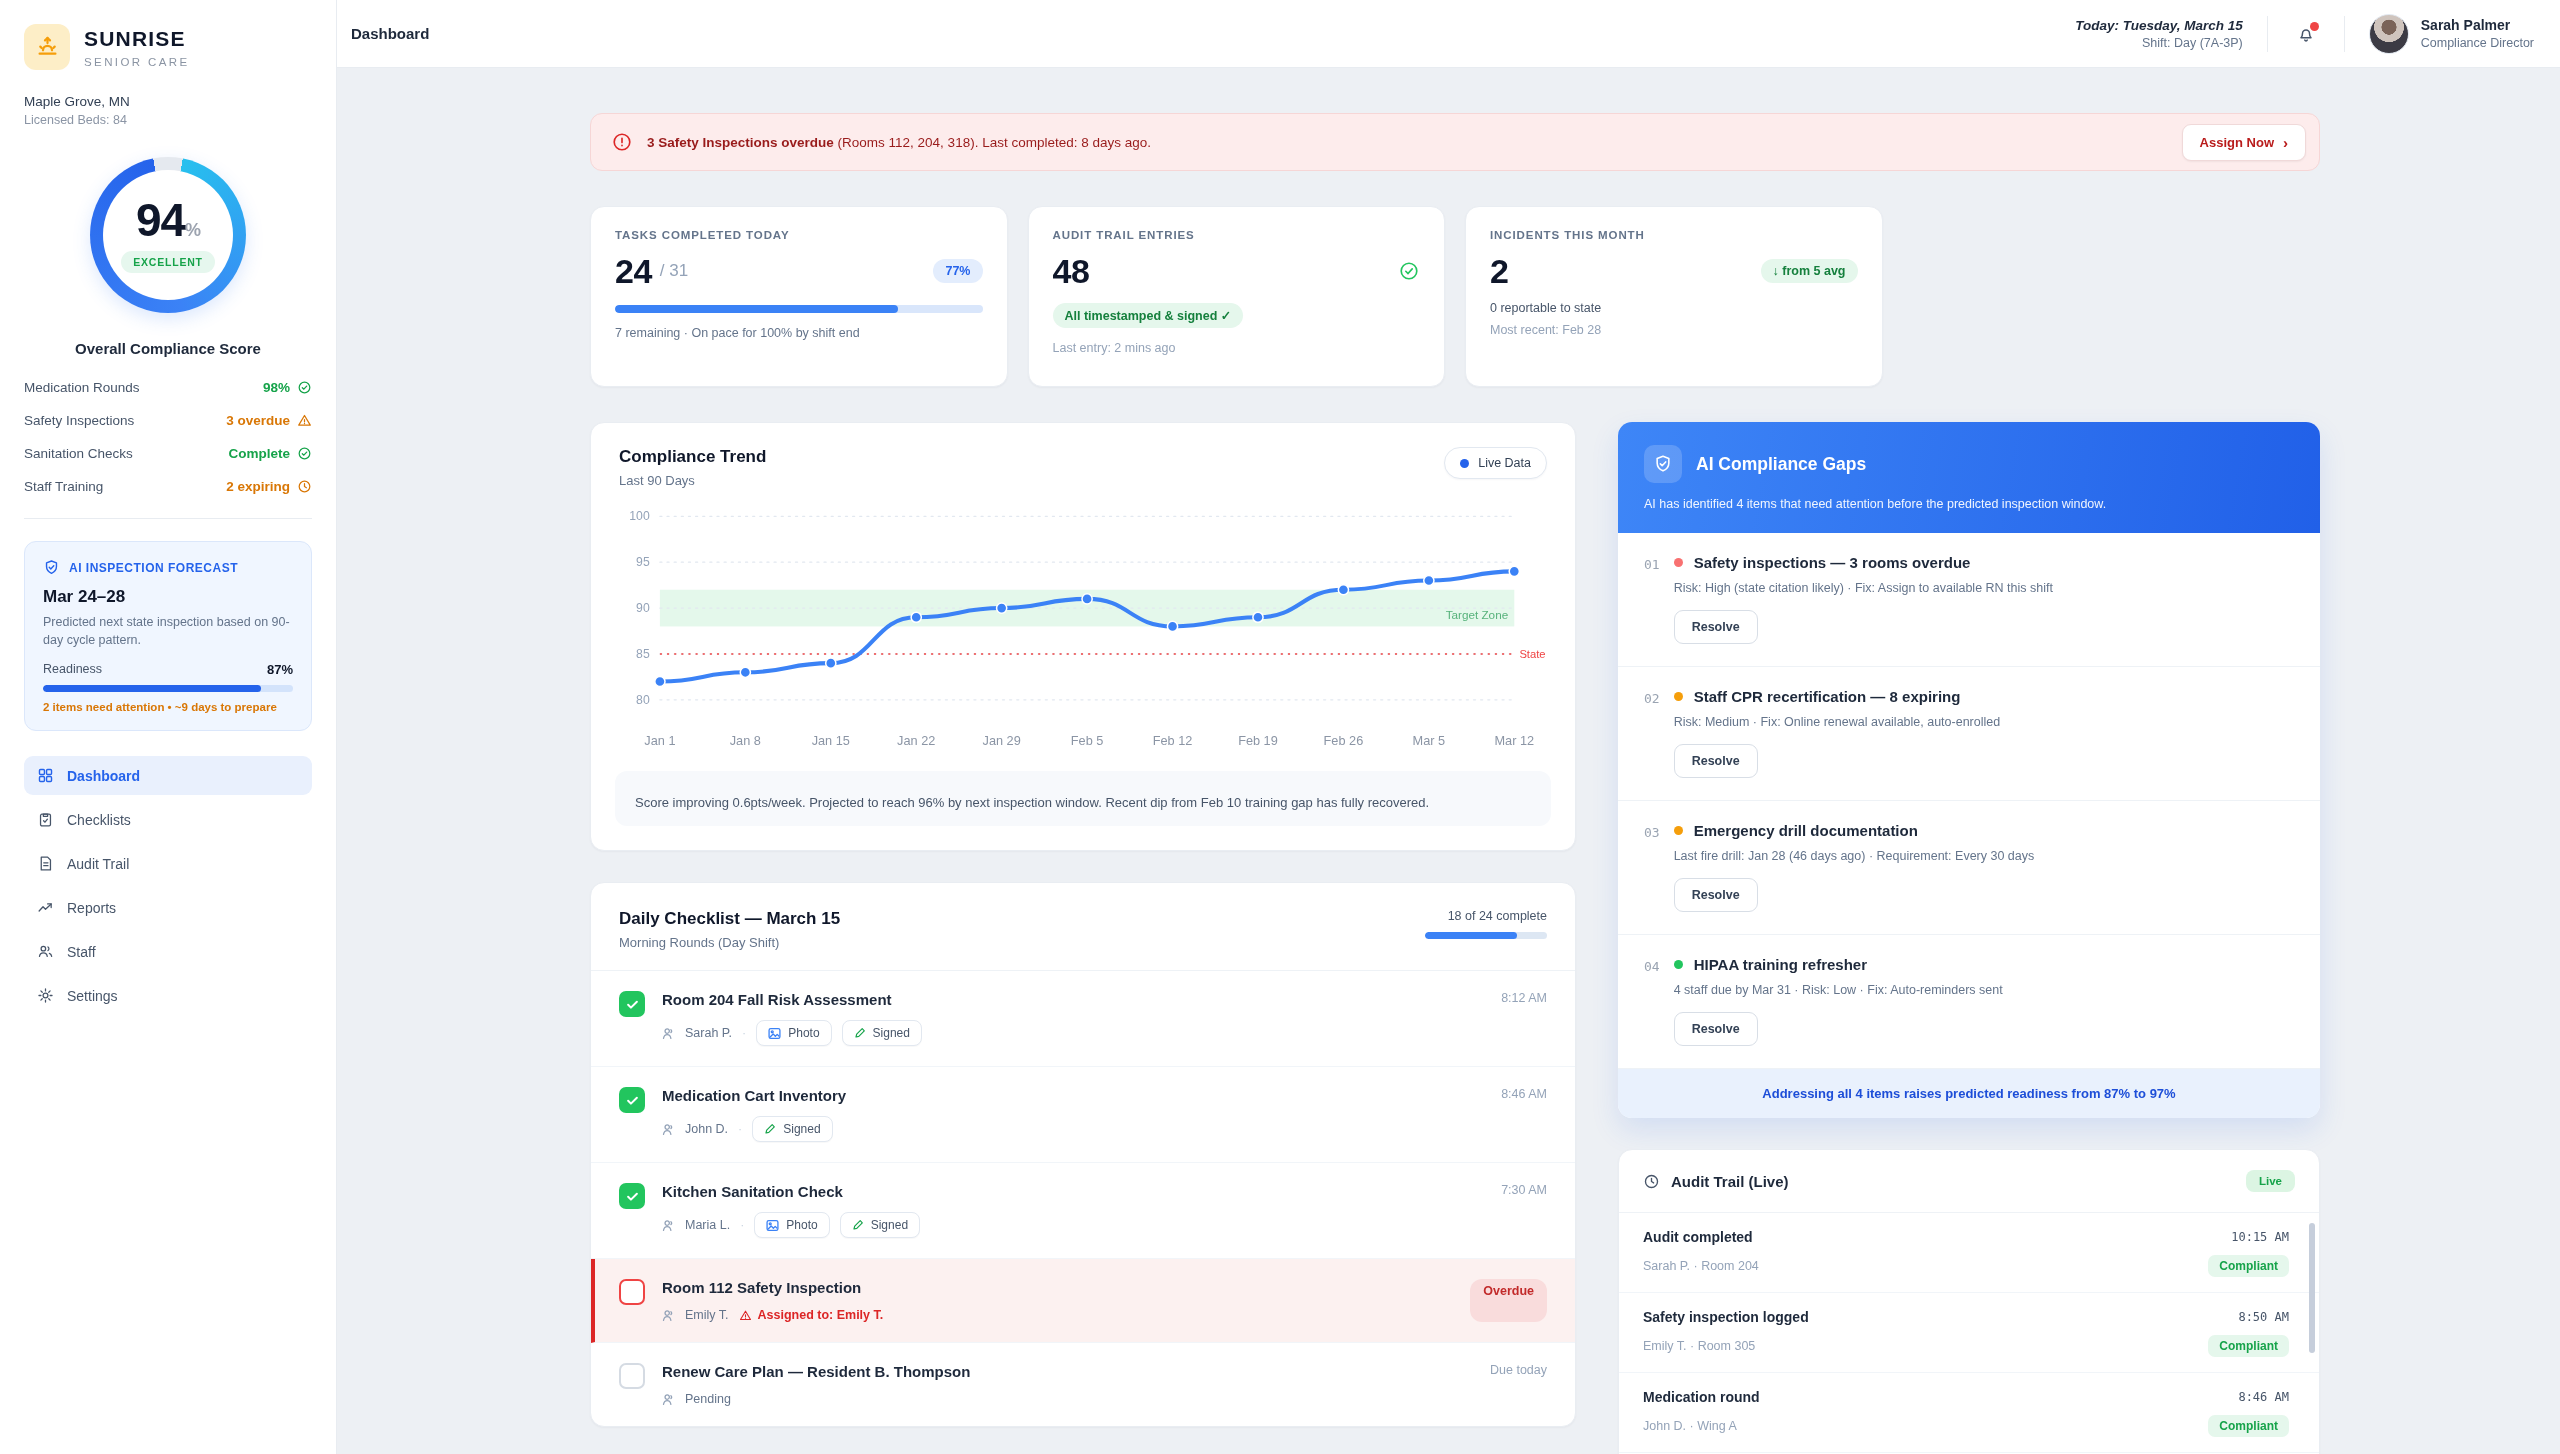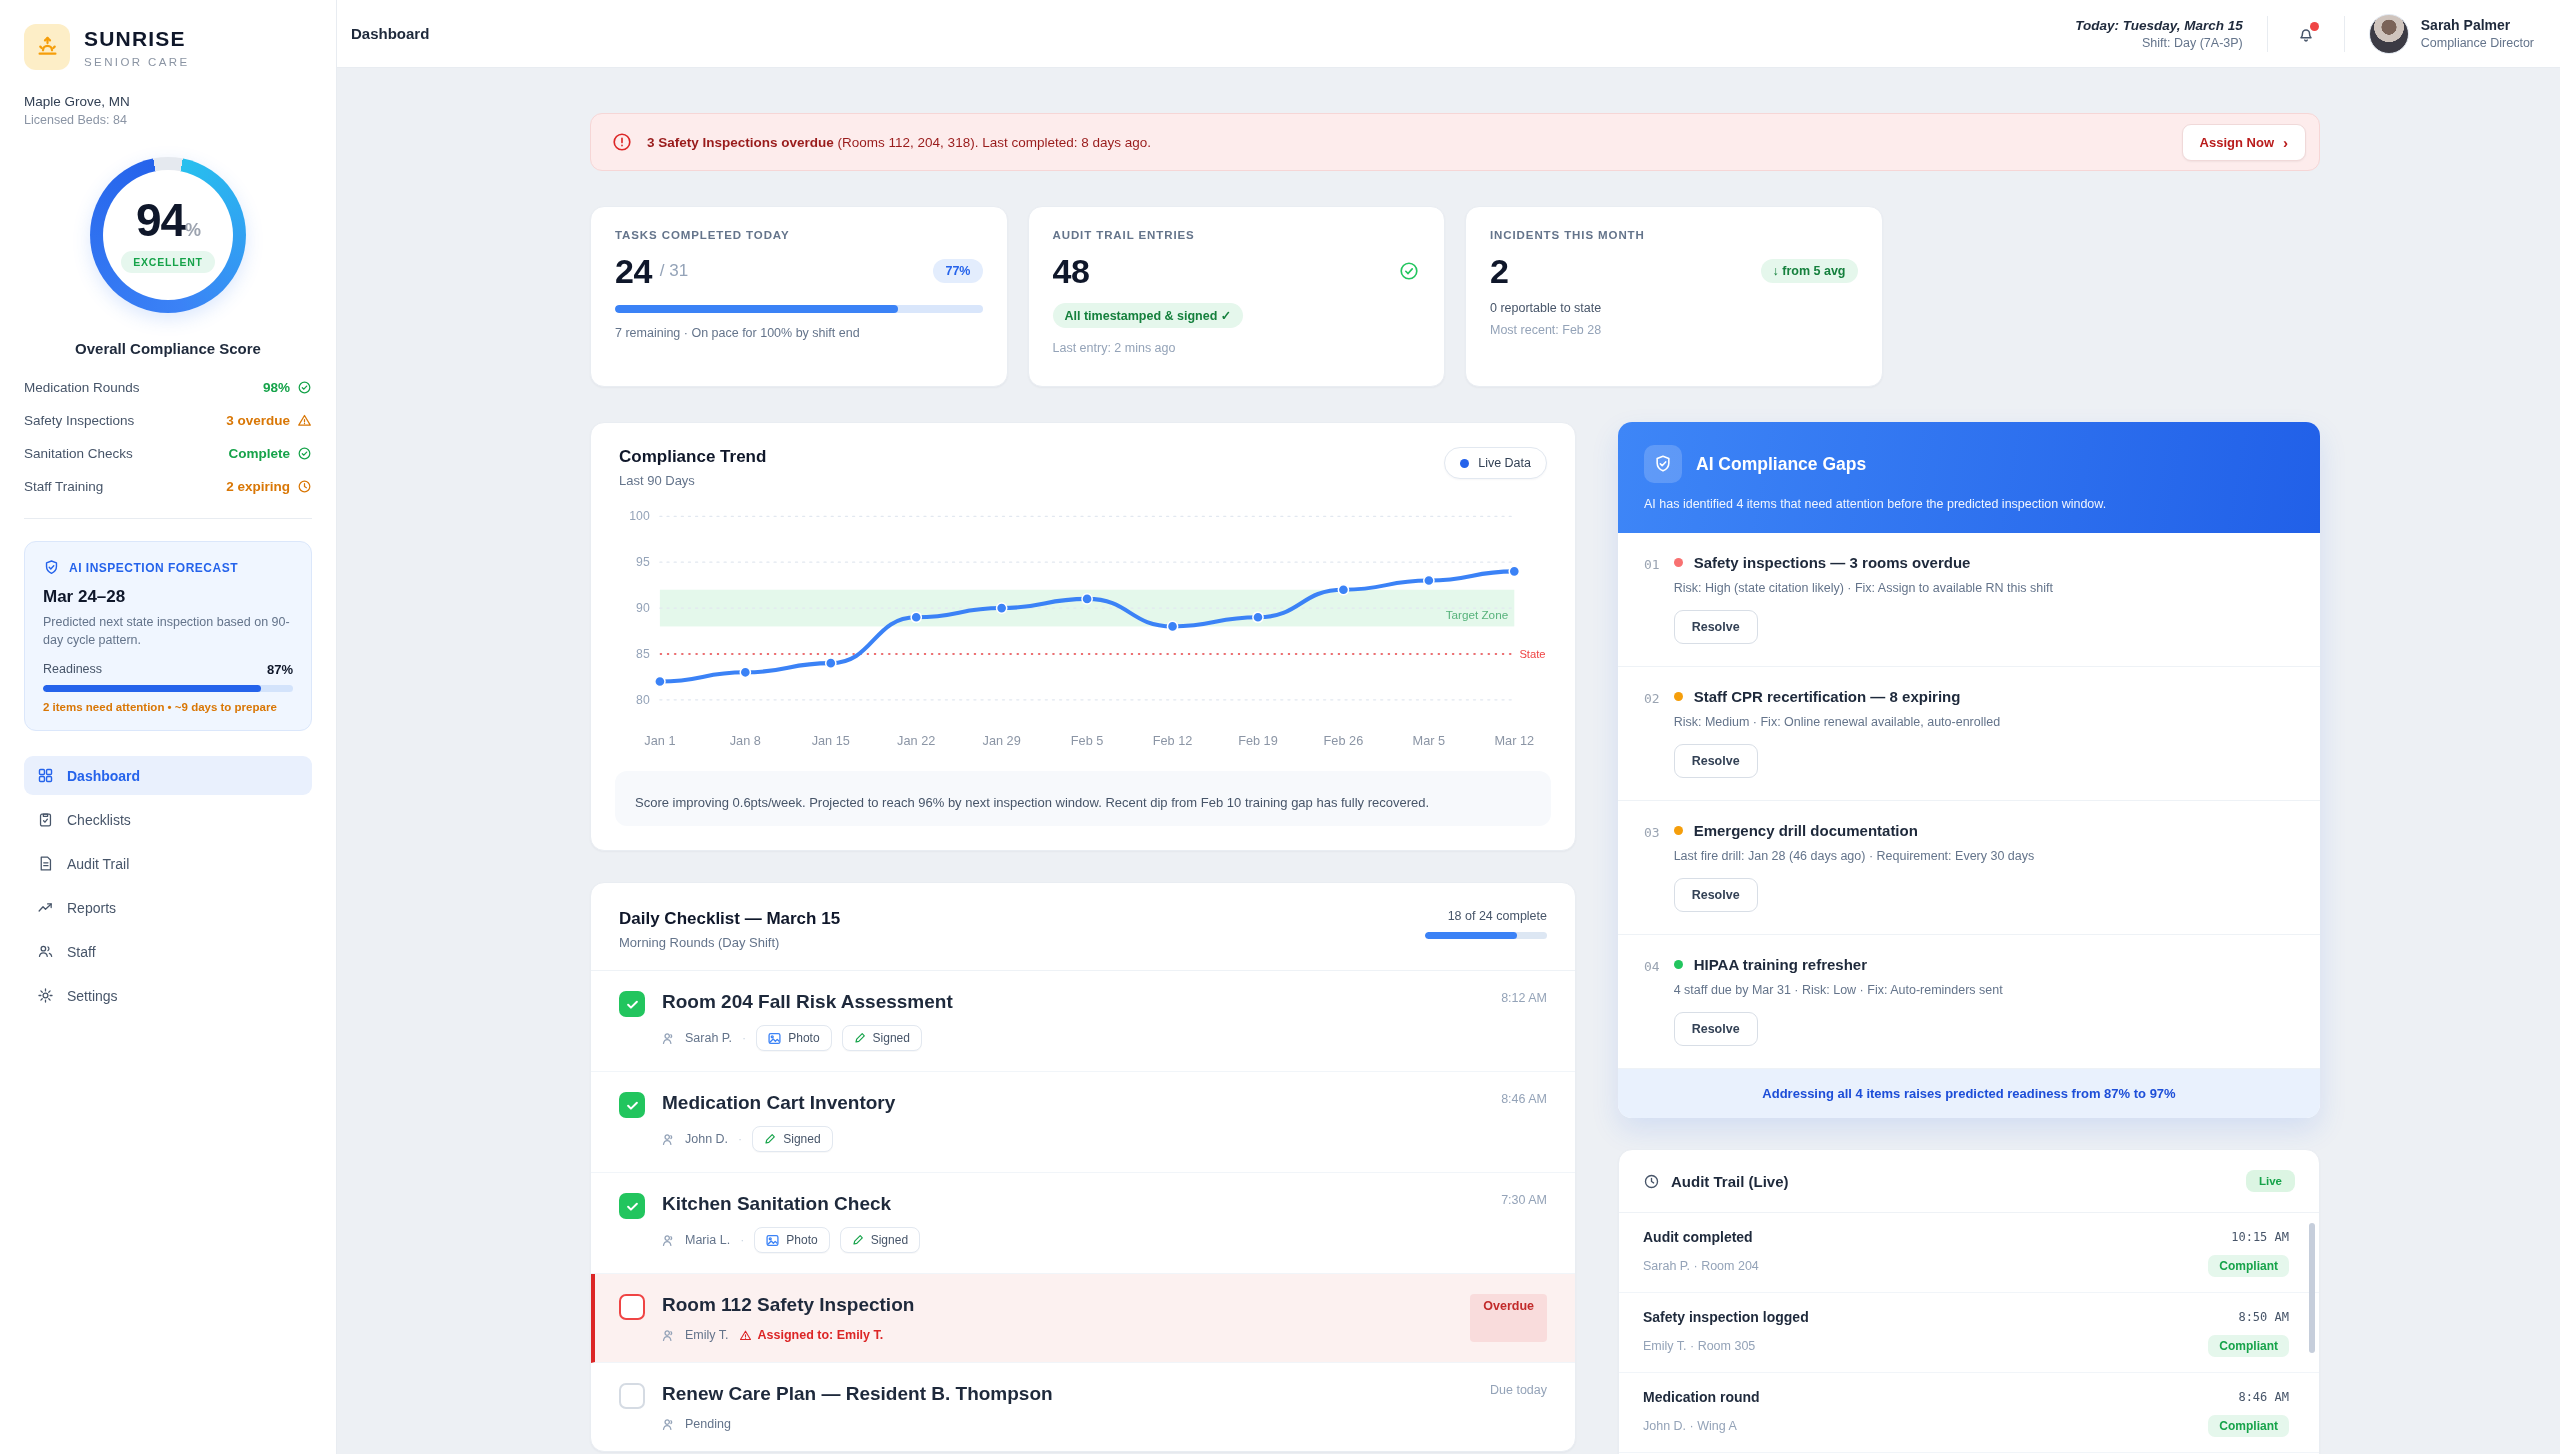--- a/index.html
+++ b/index.html
@@ -107,28 +107,28 @@
   .cl-progress-label { font-size:12.5px; color:#475569; }
   .cl-progress-bar { width:122px; height:7px; background:#dde7f3; border-radius:4px; margin-top:9px; overflow:hidden; }
   .cl-progress-bar > div { height:100%; background:#3b82f6; border-radius:4px; }
   .cl-item { display:flex; gap:17px; padding:20px 28px; border-bottom:1px solid #f1f5f9; }
   .cl-item:last-child { border-bottom:none; }
   .cb { width:26px; height:26px; border-radius:7px; flex:none; display:flex; align-items:center; justify-content:center; cursor:pointer; }
   .cb-done { background:#22c55e; }
   .cb-overdue { background:#fff; border:2px solid #ef4444; }
   .cb-pending { background:#fff; border:2px solid #d5dbe3; }
   .cl-body { flex:1; }
-  .cl-title { font-size:19px; font-weight:600; color:#1e293b; }
+  .cl-title { font-size:15px; font-weight:600; color:#1e293b; }
   .cl-meta { margin-top:12px; display:flex; align-items:center; gap:10px; font-size:12.5px; color:#64748b; }
   .meta-dot { color:#cbd5e1; }
   .cl-badge { display:inline-flex; align-items:center; gap:7px; border:1px solid #e2e8f0; background:#fff; border-radius:8px; padding:5px 11px; font-size:12px; color:#475569; box-shadow:0 1px 1px rgba(15,23,42,.03); }
   .cl-time { font-size:12.5px; color:#94a3b8; white-space:nowrap; }
   .cl-item.overdue { background:#fcf1f0; border-left:4px solid #dc2626; padding-left:24px; }
   .warn-text { color:#dc2626; font-weight:600; display:inline-flex; align-items:center; gap:6px; }
-  .overdue-pill { background:#f9dcdc; color:#c22a2a; font-size:12.5px; font-weight:bold; padding:5px 13px; border-radius:4px; white-space:nowrap; }
+  .overdue-pill { background:#f9dcdc; color:#c22a2a; font-size:12.5px; font-weight:bold; padding:5px 13px; border-radius:12px; white-space:nowrap; }
 
   
   .gaps { border-radius:14px; overflow:hidden; background:#fff; border:none; box-shadow:0 12px 28px rgba(37,99,235,.13); }
   .gaps-head { background:linear-gradient(100deg,#3e86f7,#2160e8); padding:23px 26px 22px; color:#fff; }
   .gaps-head-row { display:flex; align-items:center; gap:14px; }
   .gaps-icon-box { width:38px; height:38px; border-radius:10px; background:rgba(255,255,255,.18); display:flex; align-items:center; justify-content:center; }
   .gaps-title { font-size:17.5px; font-weight:bold; }
   .gaps-sub { margin-top:14px; font-size:12.5px; color:rgba(255,255,255,.93); }
   .gap-item { display:flex; gap:14px; padding:21px 26px 22px; border-bottom:1px solid #eef2f6; }
   .gap-num { font-family:"DejaVu Sans Mono", monospace; font-size:13px; color:#9aa4b2; padding-top:3px; }

